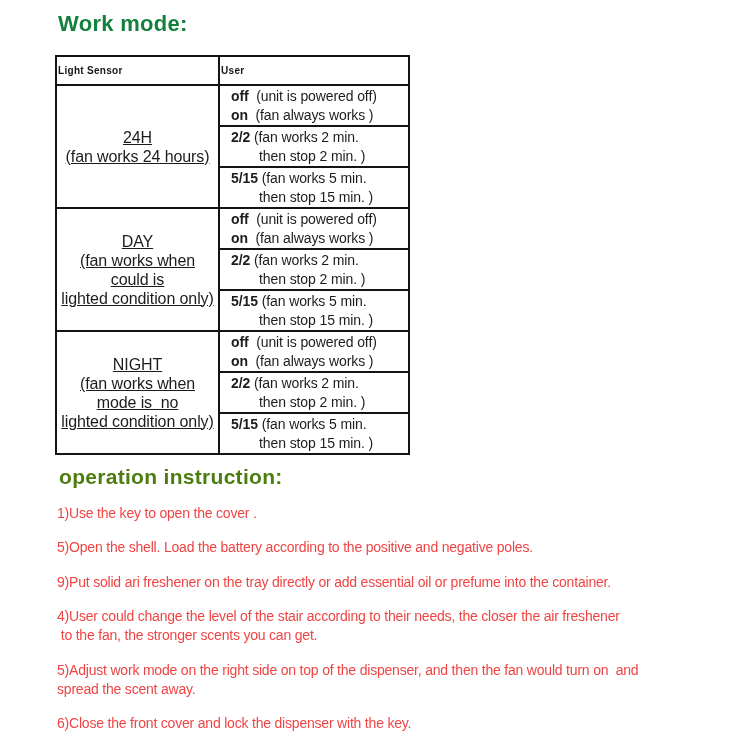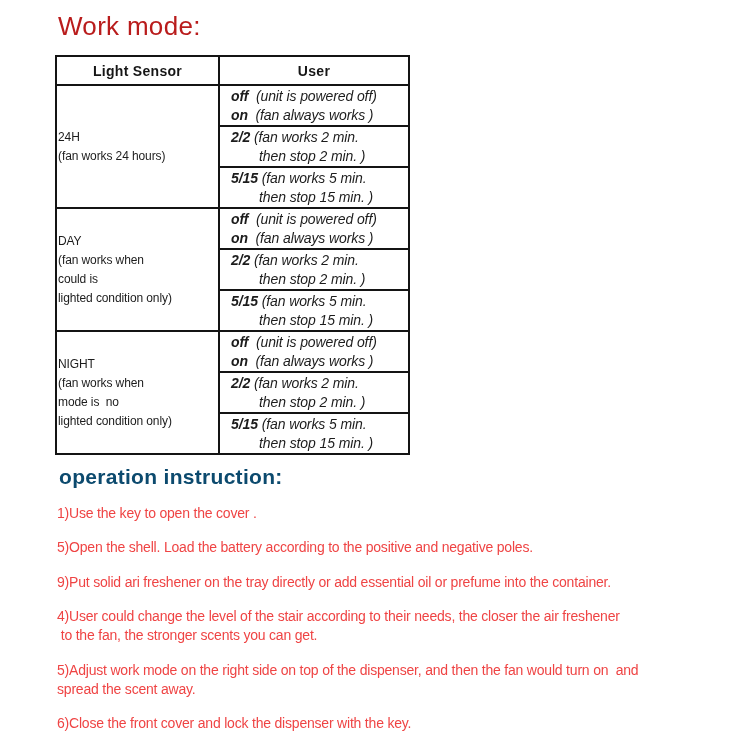--- a/index.html
+++ b/index.html
@@ -3,51 +3,51 @@
 <meta charset="utf-8">
 <style>
   html,body{margin:0;padding:0;}
   body{
     width:750px;height:750px;position:relative;background:#ffffff;
     font-family:"Liberation Sans",sans-serif;color:#1c1c1c;
     overflow:hidden;
   }
   .page-title{
     position:absolute;left:58px;top:11px;
-    font-size:26px;font-weight:normal;letter-spacing:0.3px;color:#b91c1c;
+    font-size:22px;font-weight:bold;letter-spacing:0.3px;color:#15803d;
   }
   
   table.workmode{
     position:absolute;left:55px;top:55px;
     width:353px;border-collapse:collapse;table-layout:fixed;
   }
   table.workmode th, table.workmode td{
     border:2px solid #141414;
   }
   table.workmode th{
-    height:25px;font-size:14px;font-weight:bold;text-align:center;
+    height:25px;font-size:10px;font-weight:bold;text-align:left;
     vertical-align:middle;letter-spacing:0.3px;color:#161616;
   }
   td.sensor{
-    text-align:left;vertical-align:middle;
-    font-size:12px;line-height:19px;letter-spacing:-0.1px;
+    text-align:center;vertical-align:middle;
+    font-size:16px;line-height:19px;letter-spacing:-0.1px;text-decoration:underline;
   }
   td.sensor .sline{white-space:pre;}
   td.timer{
     vertical-align:top;padding:1px 0 0 11px;
-    font-size:14px;line-height:19px;letter-spacing:-0.1px;font-style:italic;
+    font-size:14px;line-height:19px;letter-spacing:-0.1px;
   }
   td.timer .line{white-space:pre;}
   td.timer .line.cont{padding-left:28px;}
   .b{font-weight:bold;}
   tr.sub{height:40px;}
   
   .op-title{
     position:absolute;left:59px;top:465px;
-    font-size:21px;font-weight:bold;letter-spacing:0.3px;color:#0c4a6e;
+    font-size:21px;font-weight:bold;letter-spacing:0.3px;color:#4d7c0f;
   }
   .instr{
     position:absolute;left:57px;width:690px;
     font-size:14px;line-height:19px;letter-spacing:-0.2px;
     white-space:pre-wrap;color:#ef4444;margin:0;
   }
 </style>
 </head>
 <body>
 

